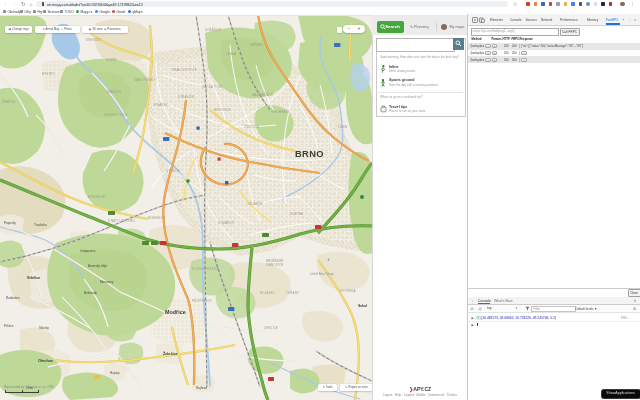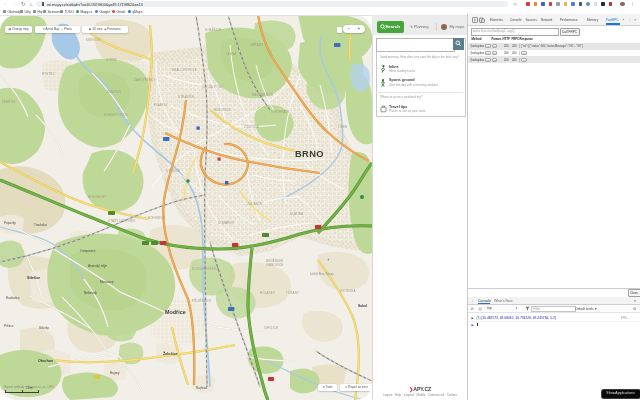--- a/index.html
+++ b/index.html
@@ -48,21 +48,21 @@
 #ctoolbar{left:468px;top:304.5px;width:172px;height:7px;background:#fbfbfb;border-bottom:1px solid #e4e4e4;}
 #filterbox{left:531px;top:305.6px;width:41px;height:4.4px;border:0.7px solid #c4c4c4;background:#fff;font-size:3.1px;color:#999;padding-left:1.5px;}
 #logline{left:468px;top:314.5px;width:172px;height:6.5px;border-bottom:1px solid #f0f0f0;}
 
 #tooltip{left:600.5px;top:388.5px;width:38px;height:8.5px;background:#0a0a0a;border:1px solid #3a3a3a;border-radius:2.5px;color:#dcdcdc;font-size:3.6px;text-align:center;line-height:7.5px;}
 .ic{position:absolute;}
 </style></head>
 <body>
 <div id="root">
 
-<div class="abs" id="mapwrap" style="left:0;top:15px;width:372px;height:385px;background:#f1efe7;overflow:hidden;border-radius:17px;">
+<div class="abs" id="mapwrap" style="left:0;top:15px;width:372px;height:385px;background:#f1efe7;overflow:hidden;">
 <svg width="372" height="385" viewBox="0 0 372 385" xmlns="http://www.w3.org/2000/svg">
 <defs>
 <pattern id="grid" width="4" height="4" patternUnits="userSpaceOnUse">
 <rect width="4" height="4" fill="none"></rect>
 <path d="M0 0 H4 M0 0 V4" stroke="#ffffff" stroke-width="0.8" opacity="0.82"></path>
 </pattern>
 <pattern id="grid2" width="6 " height="6" patternUnits="userSpaceOnUse" patternTransform="rotate(35)">
 <rect width="6" height="6" fill="none"></rect>
 <path d="M0 0 H6 M0 0 V6" stroke="#ffffff" stroke-width="0.7" opacity="0.6"></path>
 </pattern>

